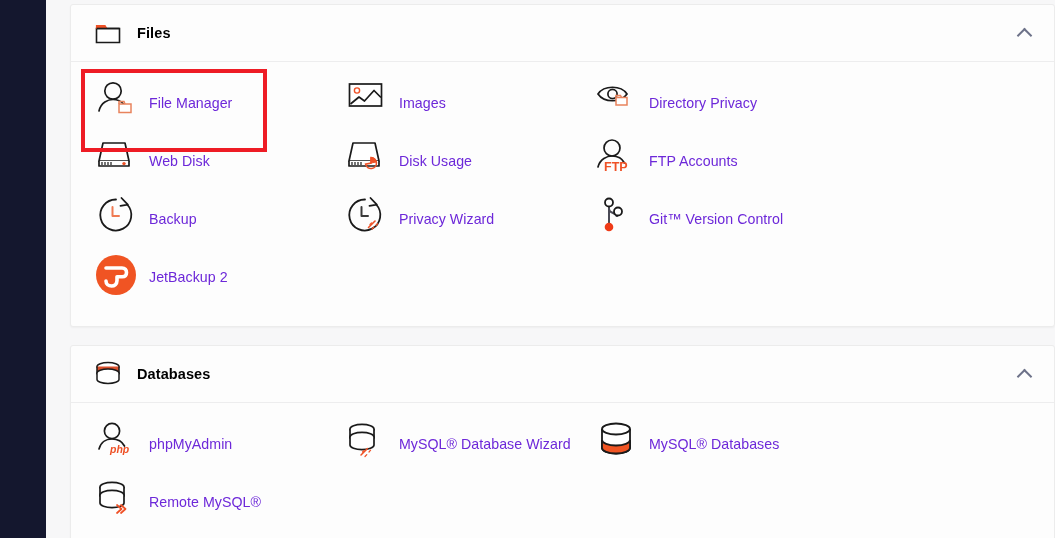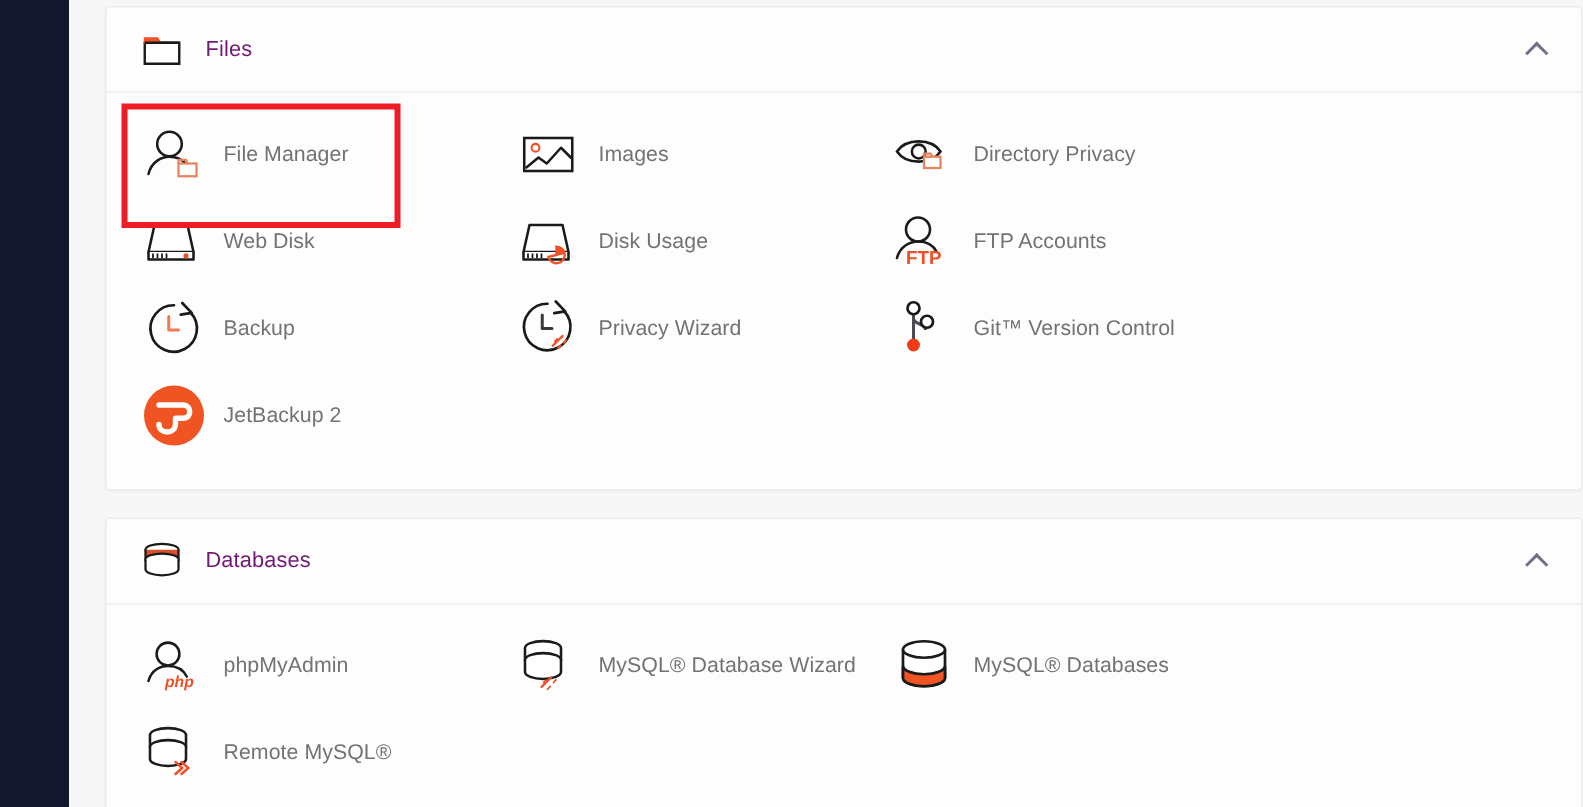--- a/index.html
+++ b/index.html
@@ -41,22 +41,22 @@
     border-bottom: 1px solid #ededee;
     position: relative;
   }
   .card-header .hdr-icon {
     width: 34px; height: 30px;
     display: flex; align-items: center; justify-content: center;
     margin-right: 12px;
   }
   .card-title {
     font-size: 14.5px;
-    color: #701a75;
-    font-weight: 400;
+    color: #000000;
+    font-weight: 700;
     letter-spacing: 0.1px;
   }
   .collapse-btn {
     position: absolute;
     right: 16px; top: 50%;
     transform: translateY(-50%);
     width: 28px; height: 28px;
     display: flex; align-items: center; justify-content: center;
     cursor: pointer;
   }
@@ -83,26 +83,26 @@
     display: flex;
     align-items: center;
     height: 58px;
     text-decoration: none;
     cursor: pointer;
     padding-right: 6px;
   }
   .item .ico {
     width: 46px; height: 46px;
     flex: 0 0 46px;
-    display: flex; align-items: center; justify-content: center;
+    display: flex; justify-content: center;
     margin-right: 10px;
   }
   .item .lbl {
     font-size: 14.2px;
-    color: #737373;
+    color: #6d28d9;
     letter-spacing: 0.05px;
     white-space: nowrap;
   }
 
   .item.highlighted {
     position: relative;
   }
   .item.highlighted::after {
     content: "";
     position: absolute;

